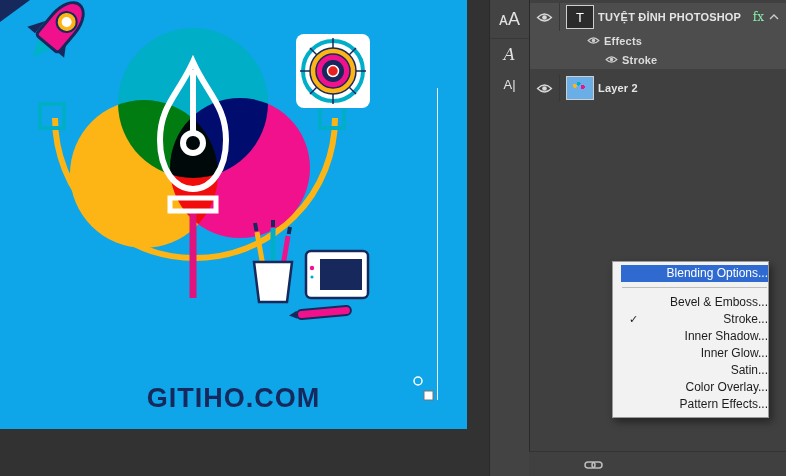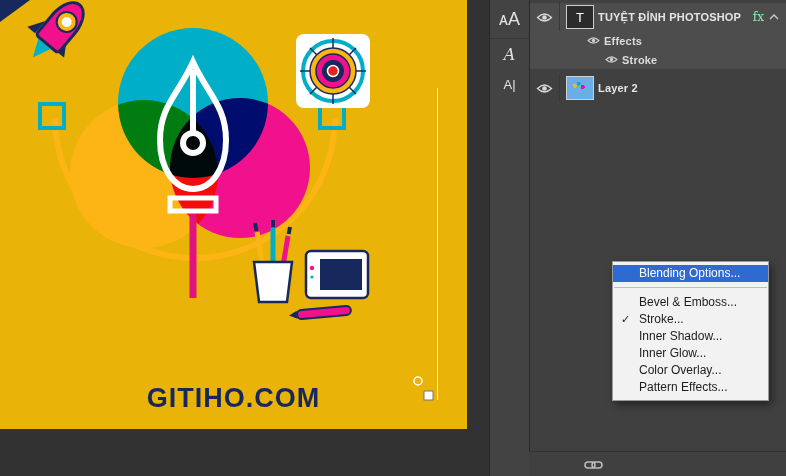--- a/index.html
+++ b/index.html
@@ -1,20 +1,20 @@
 <!DOCTYPE html>
 <html><head>
 <meta charset="utf-8">
 <style>
   html,body{margin:0;padding:0;background:#222;}
   #app{position:relative;width:786px;height:476px;overflow:hidden;background:#323232;
        font-family:"Liberation Sans",sans-serif;-webkit-font-smoothing:antialiased;}
 
   
-  .canvas{position:absolute;left:0;top:0;width:467px;height:429px;background:#eab308;overflow:hidden;}
+  .canvas{position:absolute;left:0;top:0;width:467px;height:429px;background:#0ea5e9;overflow:hidden;}
   .corner-tri{position:absolute;left:0;top:0;width:0;height:0;
       border-top:22px solid #17295c;border-right:30px solid transparent;}
   .rocket{position:absolute;left:26px;top:-12px;width:60px;height:84px;transform:rotate(40deg);}
   .rocket-body{position:absolute;left:16px;top:6px;width:26px;height:48px;background:#f2118c;
       border:3px solid #17295c;border-radius:16px 16px 5px 5px/26px 26px 5px 5px;}
   .rocket-window{position:absolute;left:24px;top:20px;width:10px;height:10px;background:#fff;
       border:4px solid #fdb515;border-radius:50%;box-shadow:0 0 0 2px #17295c;}
   .rocket-fin-l{position:absolute;left:6px;top:42px;width:0;height:0;
       border-bottom:16px solid #17295c;border-left:10px solid transparent;}
   .rocket-fin-r{position:absolute;left:44px;top:42px;width:0;height:0;
@@ -60,21 +60,21 @@
   .chev{margin-right:7px;display:flex;align-items:center;}
   .indent1{width:57px;flex:0 0 auto;}
   .indent2{width:75px;flex:0 0 auto;}
   .layers-bottom{position:absolute;left:529px;top:451px;width:257px;height:25px;background:#404040;
       border-top:1px solid #333;display:flex;align-items:center;}
   .chain{margin-left:55px;}
 
   
   .menu{position:absolute;left:612px;top:261px;width:157px;background:#f2f2f2;
       border:1px solid #9a9a9a;box-shadow:3px 4px 8px rgba(0,0,0,.45);
-      padding:3px 0 4px 0;z-index:20;font-size:12px;color:#1c1c1c;box-sizing:border-box;}
+      padding:3px 0 4px 8px;z-index:20;font-size:12px;color:#1c1c1c;box-sizing:border-box;text-align:right;}
   .mi{position:relative;height:17px;line-height:17px;padding-left:26px;white-space:nowrap;cursor:default;}
   .mi.hl{background:#2f6ad1;color:#fff;}
   .mi .chk{position:absolute;left:8px;top:0;font-size:11px;}
   .msep{height:1px;background:#bdbdbd;margin:5px 1px 6px 1px;}
 </style>
 </head>
 <body>
 
 <div id="app">
 
@@ -220,17 +220,18 @@
   <div class="menu">
     <div class="mi hl">Blending Options...</div>
     <div class="msep"></div>
     <div class="mi">Bevel &amp; Emboss...</div>
     <div class="mi">
       <span class="chk">✓</span>
       <span>Stroke...</span>
     </div>
     <div class="mi">Inner Shadow...</div>
     <div class="mi">Inner Glow...</div>
+    <div class="mi">Satin...</div>
     <div class="mi">Color Overlay...</div>
     <div class="mi">Pattern Effects...</div>
   </div>
 
 </div>
 
 </body></html>

